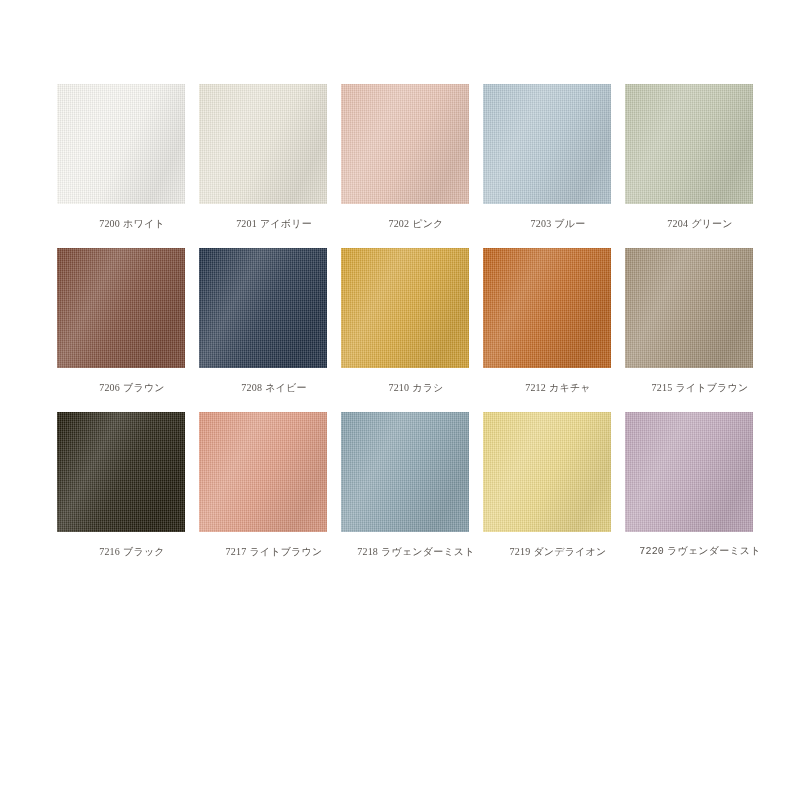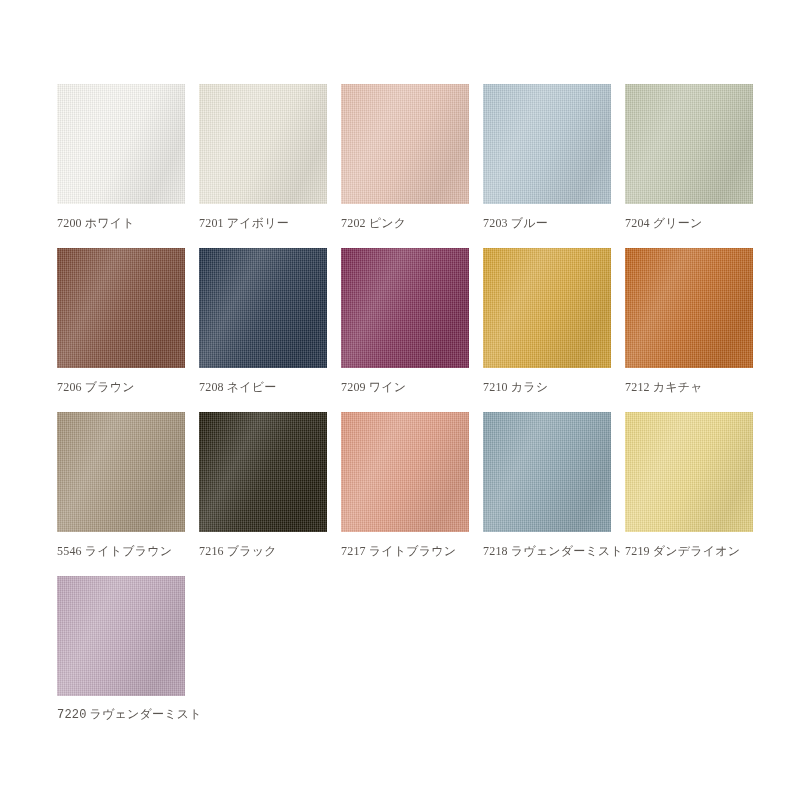--- a/index.html
+++ b/index.html
@@ -72,25 +72,26 @@
       rgba(0,0,0,0.07) 72%,
       rgba(0,0,0,0.02) 90%);
     pointer-events: none;
   }
 
   .swatch-label {
     position: absolute;
     left: 0;
     top: 133px;
     width: 150px;
-    font-size: 12px;
+    font-size: 10px;
     line-height: 13px;
     color: #5a5550;
     letter-spacing: 0.2px;
     white-space: nowrap;
+    text-align: center;
   }
   .swatch-label .code {
     margin-right: 3px;
   }
 </style>
 </head>
 <body style="background: rgb(255, 255, 255);">
 
 <div id="swatch-chart">
   <div class="swatch-grid">
@@ -116,34 +117,30 @@
       </div>
       <div class="swatch-cell">
         <div class="swatch-chip" style="background-color: rgb(124, 74, 55); opacity: 1; --sheen: 1; filter: none; --sheen-a: 1;"></div>
         <div class="swatch-label" style="color: rgb(90, 85, 80);"><span class="code">7206</span><span class="cname">ブラウン</span></div>
       </div>
       <div class="swatch-cell">
         <div class="swatch-chip" style="background-color: rgb(35, 50, 72); opacity: 1; --sheen: 0.45; filter: none; --sheen-a: 0.45;"></div>
         <div class="swatch-label" style="color: rgb(90, 85, 80);"><span class="code">7208</span><span class="cname">ネイビー</span></div>
       </div>
       <div class="swatch-cell">
-        <div class="swatch-chip" style="background-color: rgb(125, 43, 83); opacity: 1; --sheen: 0.75; filter: none; --sheen-a: 0.75;"></div>
-        <div class="swatch-label" style="color: rgb(90, 85, 80);"><span class="code">7209</span><span class="cname">ワイン</span></div>
-      </div>
-      <div class="swatch-cell">
         <div class="swatch-chip" style="background-color: rgb(216, 166, 55); opacity: 1; --sheen: 0.45; filter: none; --sheen-a: 0.45;"></div>
         <div class="swatch-label" style="color: rgb(90, 85, 80);"><span class="code">7210</span><span class="cname">カラシ</span></div>
       </div>
       <div class="swatch-cell">
         <div class="swatch-chip" style="background-color: rgb(194, 102, 30); opacity: 1; --sheen: 1; filter: none; --sheen-a: 1;"></div>
         <div class="swatch-label" style="color: rgb(90, 85, 80);"><span class="code">7212</span><span class="cname">カキチャ</span></div>
       </div>
       <div class="swatch-cell">
         <div class="swatch-chip" style="background-color: rgb(165, 147, 122); opacity: 1; --sheen: 0.45; filter: none; --sheen-a: 0.45;"></div>
-        <div class="swatch-label" style="color: rgb(90, 85, 80);"><span class="code">5546</span><span class="cname">ライトブラウン</span></div>
+        <div class="swatch-label" style="color: rgb(90, 85, 80);"><span class="code">7215</span><span class="cname">ライトブラウン</span></div>
       </div>
       <div class="swatch-cell">
         <div class="swatch-chip" style="background-color: rgb(34, 29, 14); opacity: 1; --sheen: 0.45; filter: none; --sheen-a: 0.45;"></div>
         <div class="swatch-label" style="color: rgb(90, 85, 80);"><span class="code">7216</span><span class="cname">ブラック</span></div>
       </div>
       <div class="swatch-cell">
         <div class="swatch-chip" style="background-color: rgb(224, 154, 129); opacity: 1; --sheen: 0.75; filter: none; --sheen-a: 0.75;"></div>
         <div class="swatch-label" style="color: rgb(90, 85, 80);"><span class="code">7217</span><span class="cname">ライトブラウン</span></div>
       </div>
       <div class="swatch-cell">

